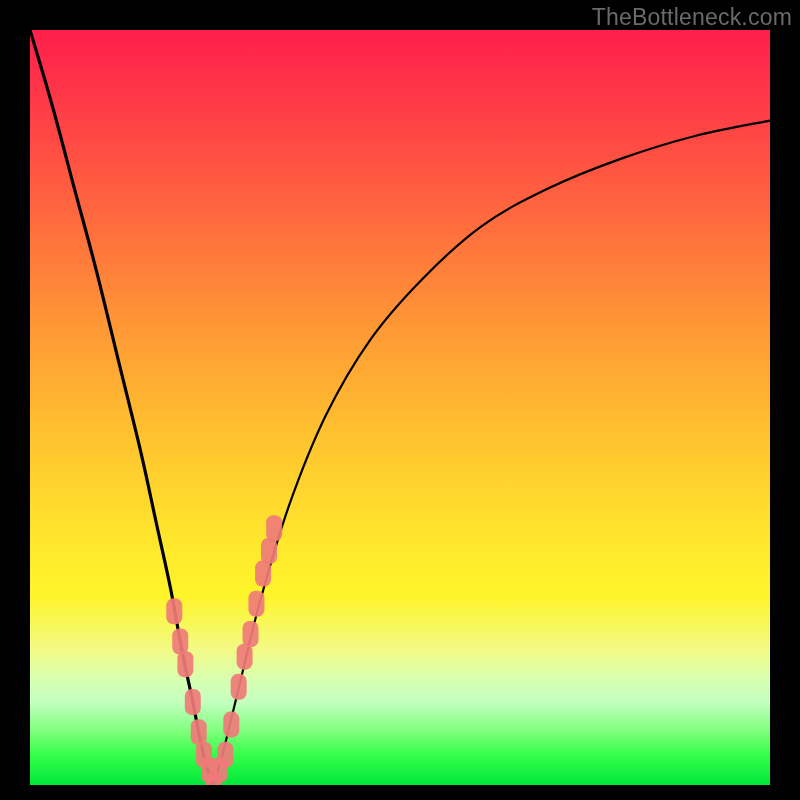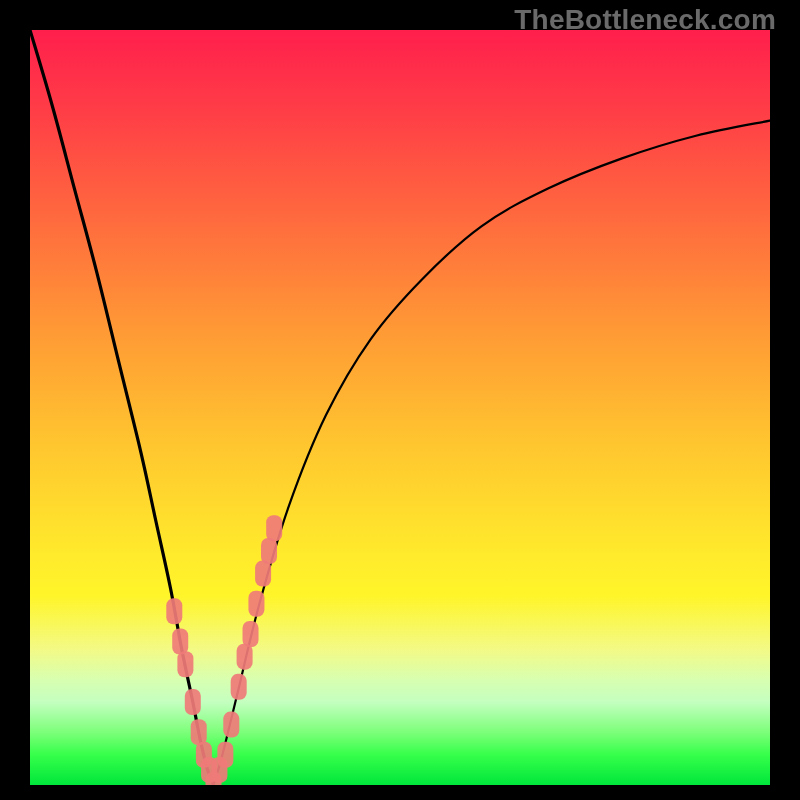--- a/index.html
+++ b/index.html
@@ -44,24 +44,24 @@
     position: absolute;
     left: 0;
     top: 0;
     width: 740px;
     height: 755px;
     pointer-events: none;
   }
   .watermark {
     position: absolute;
     top: 4px;
-    right: 24px;
+    right: 8px;
     color: #6a6a6a;
-    font-size: 28px;
-    font-weight: 700;
+    font-size: 23px;
+    font-weight: 400;
     letter-spacing: 0.2px;
     user-select: none;
   }
 </style>
 </head>
 <body>
 
 <div class="outer">
 
   <div class="plot-area">

